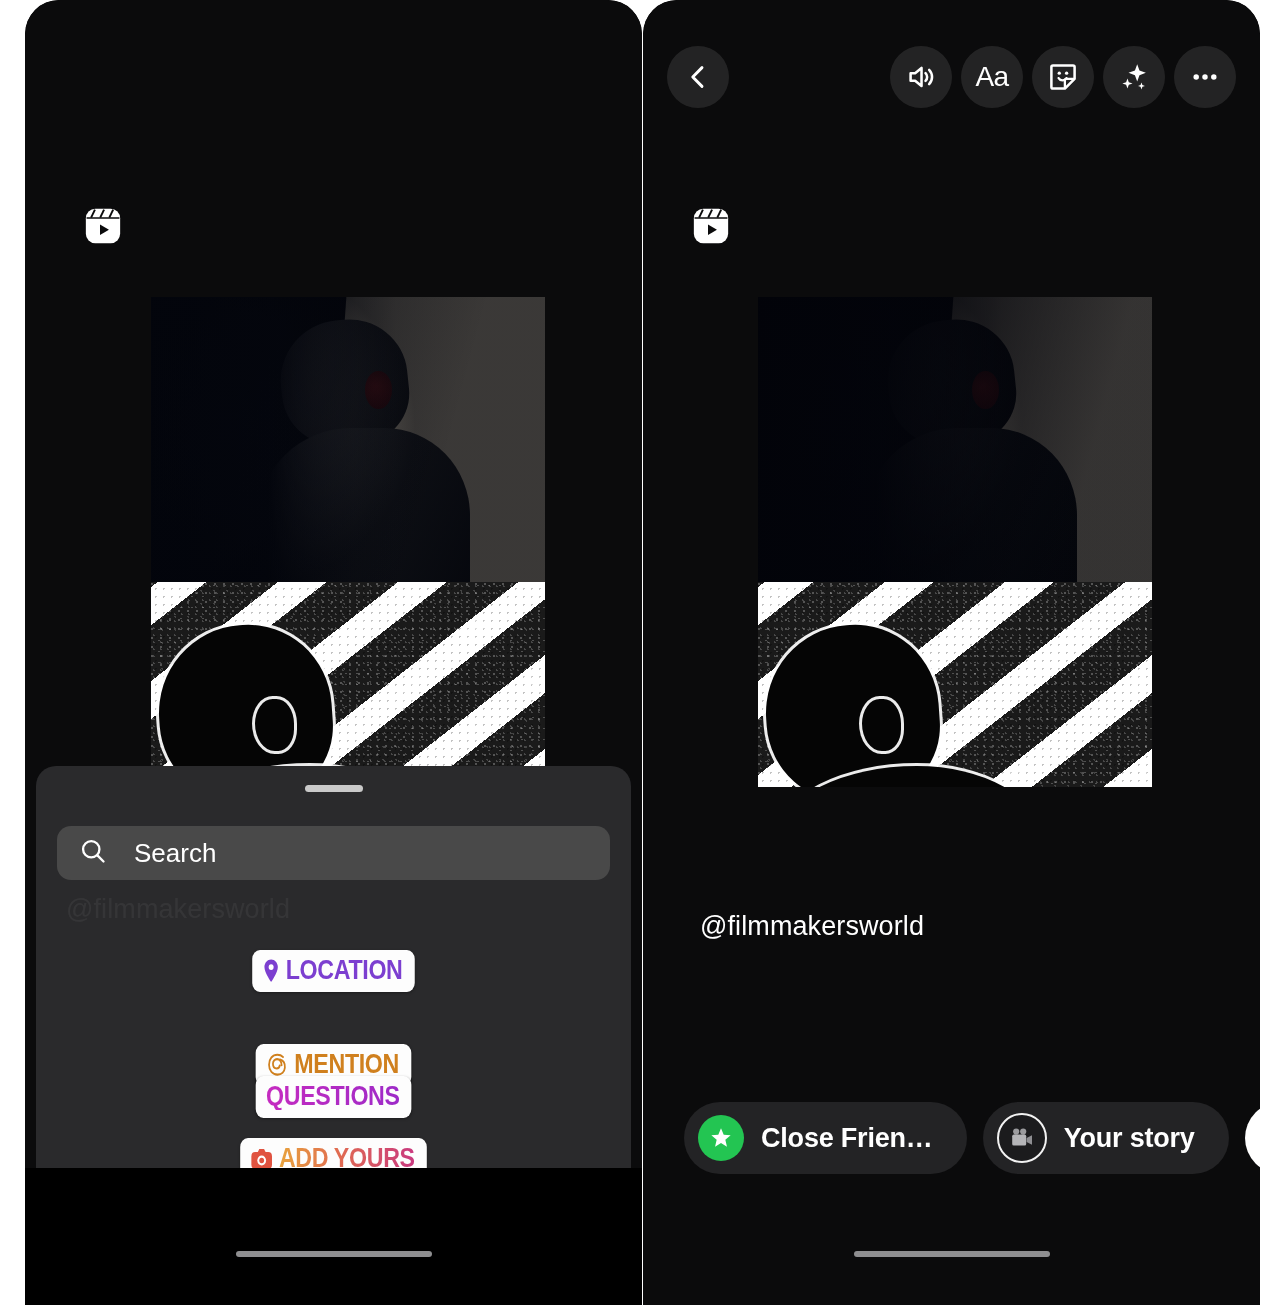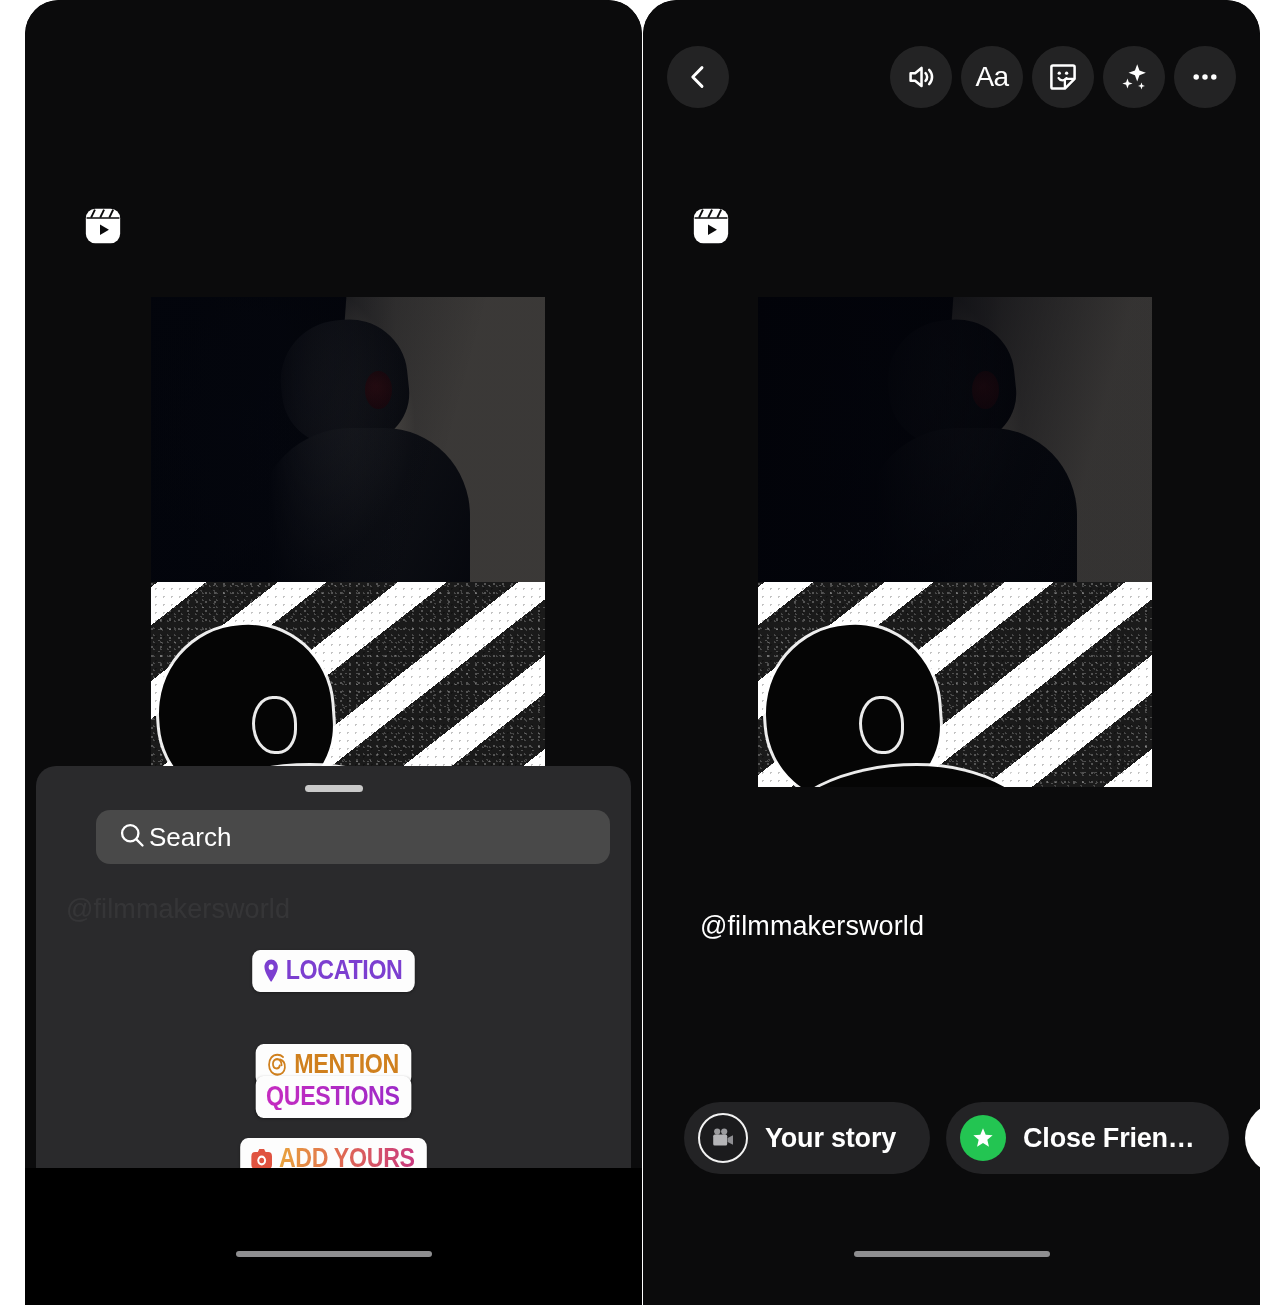--- a/index.html
+++ b/index.html
@@ -259,32 +259,31 @@
     top: 19px;
     left: 50%;
     transform: translateX(-50%);
     width: 58px;
     height: 7px;
     border-radius: 4px;
     background: #c9c9c9;
   }
   .search-bar {
     position: absolute;
-    top: 44px;
+    top: 60px;
     left: 21px;
     right: 21px;
     height: 54px;
     border-radius: 14px;
     background: #494949;
     display: flex;
     align-items: center;
     padding: 0 22px;
     box-sizing: border-box;
-    gap: 3px;
-    margin-left: 39px;
+    gap: 27px;
   }
   .search-placeholder {
     color: #ffffff;
     font-size: 26px;
     font-weight: 400;
   }
 
   .sticker-grid {
     position: absolute;
     left: 0;
@@ -711,40 +710,40 @@
             <div class="ss-shoulder"></div>
           </div>
         </div>
       </div>
 
       <div class="story-caption" style="left:57px; top:911px;">@filmmakersworld</div>
 
       <div class="share-bar">
 
         <div class="share-pill">
+          <span class="cf-badge">
+            <svg width="26" height="26" viewBox="0 0 24 24" aria-hidden="true">
+              <path d="M12 3.1 L14.5 9 L20.9 9.5 L16 13.7 L17.5 20 L12 16.6 L6.5 20 L8 13.7 L3.1 9.5 L9.5 9 Z" fill="#ffffff"></path>
+            </svg>
+          </span>
+          <span class="share-label">Close Frien…</span>
+        </div>
+
+        <div class="share-pill">
           <span class="story-avatar">
             <svg width="26" height="22" viewBox="0 0 26 22" aria-hidden="true">
               <circle cx="7.2" cy="4.6" r="3.1" fill="#9b9b9e"></circle>
               <circle cx="14.2" cy="4.6" r="3.1" fill="#9b9b9e"></circle>
               <rect x="3.2" y="7.6" width="14" height="11" rx="1.6" fill="#b4b4b7"></rect>
               <path d="M17.6 11 L23 8.2 V17.8 L17.6 15 Z" fill="#8e8e92"></path>
             </svg>
           </span>
           <span class="share-label">Your story</span>
         </div>
 
-        <div class="share-pill">
-          <span class="cf-badge">
-            <svg width="26" height="26" viewBox="0 0 24 24" aria-hidden="true">
-              <path d="M12 3.1 L14.5 9 L20.9 9.5 L16 13.7 L17.5 20 L12 16.6 L6.5 20 L8 13.7 L3.1 9.5 L9.5 9 Z" fill="#ffffff"></path>
-            </svg>
-          </span>
-          <span class="share-label">Close Frien…</span>
-        </div>
-
         <div class="next-fab">
           
         </div>
 
       </div>
 
       <div class="home-indicator"></div>
     </div>
   </div>
 

